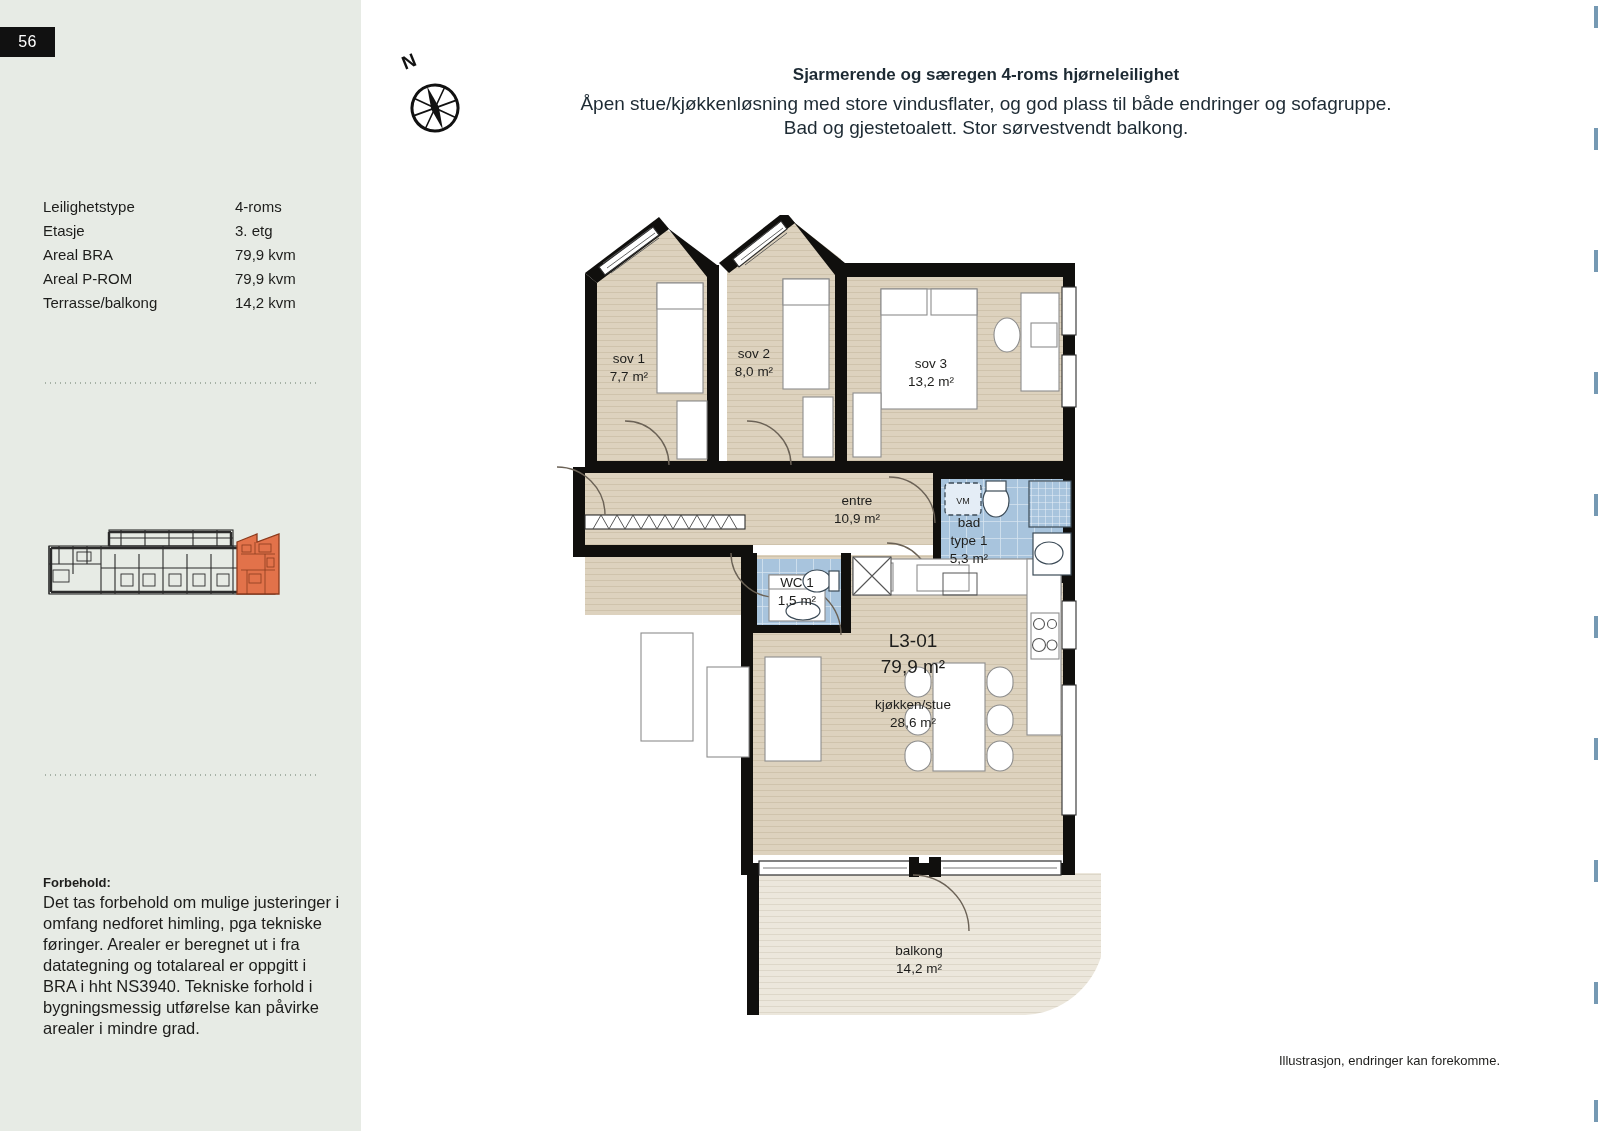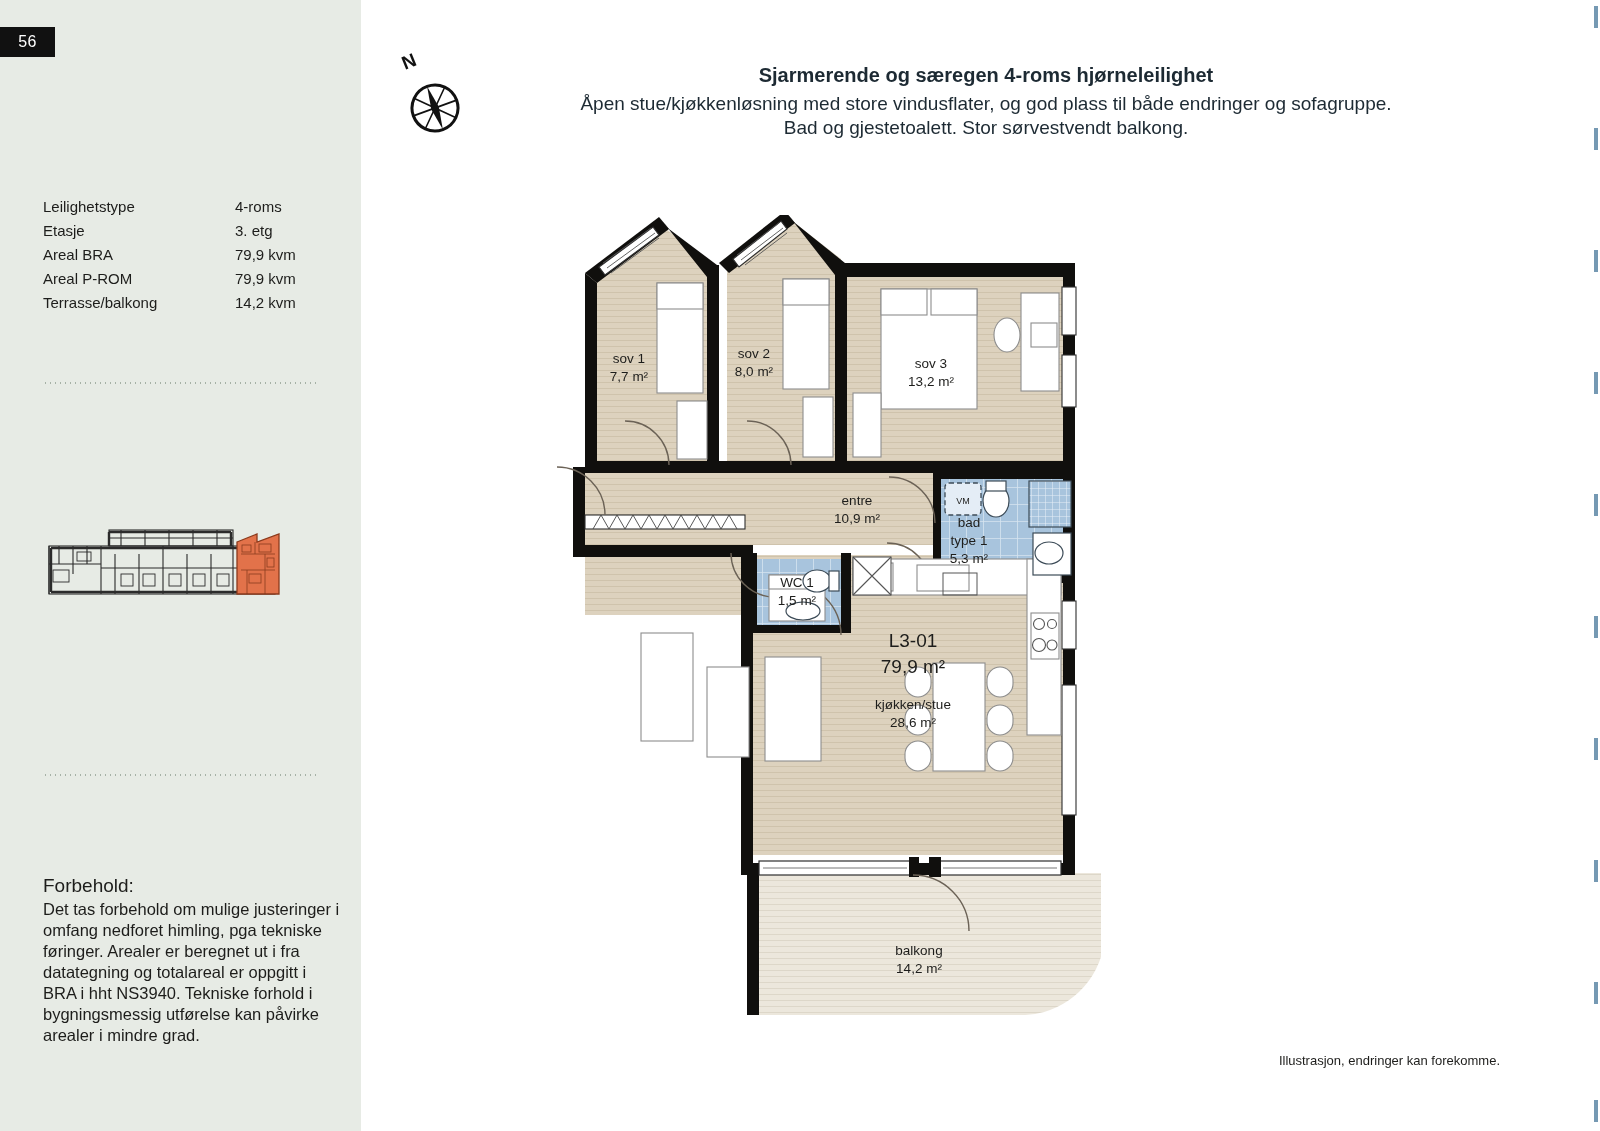--- a/index.html
+++ b/index.html
@@ -70,42 +70,42 @@
     position: absolute; left: 43px; top: 508px;
     width: 278px; height: 92px;
   }
   .keyplan svg { display:block; width:100%; height:100%; }
 
   .forbehold {
     position: absolute; left: 43px; top: 875px;
     width: 298px;
   }
   .forbehold h2 {
-    font-size: 19px; font-weight: normal; color:#1d1d1b;
+    font-size: 13px; font-weight: bold; color:#1d1d1b;
     margin-bottom: 2px;
   }
   .forbehold p {
     font-size: 16.5px; color: #1d1d1b; line-height: 21px;
   }
 
   
   .content {
     position: absolute; left: 361px; top: 0;
     width: 1239px; height: 1131px; background: #fff;
   }
 
   .compass { position: absolute; left: 38px; top: 50px; width: 62px; height: 88px; }
   .compass svg { display:block; }
 
   .headtext {
     position: absolute; left: 110px; top: 60px;
     width: 1030px; text-align: center;
   }
   .headtext .h-main {
-    font-size: 20px; font-weight: bold; color: #1d2a33;
+    font-size: 17px; font-weight: bold; color: #1d2a33;
     line-height: 30px; margin-bottom: 2px;
   }
   .headtext .h-sub {
     font-size: 19px; color: #1d2a33; line-height: 23.5px;
   }
 
   .plan { position: absolute; left: 180px; top: 215px; width: 840px; height: 800px; }
   .plan svg { display:block; }
 
   .caption {

